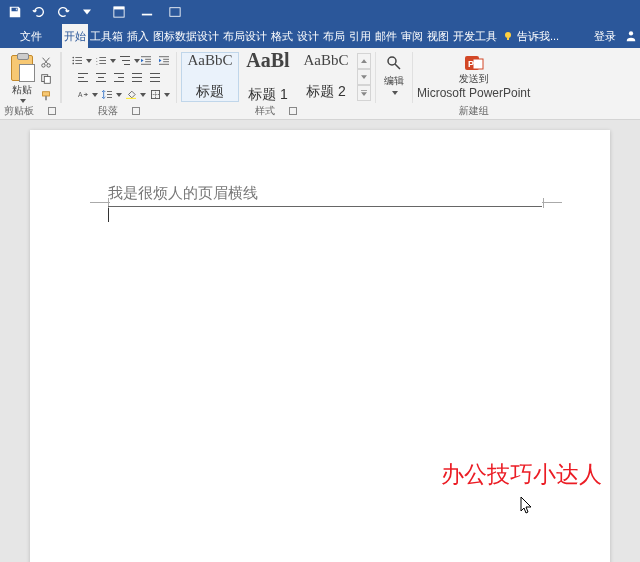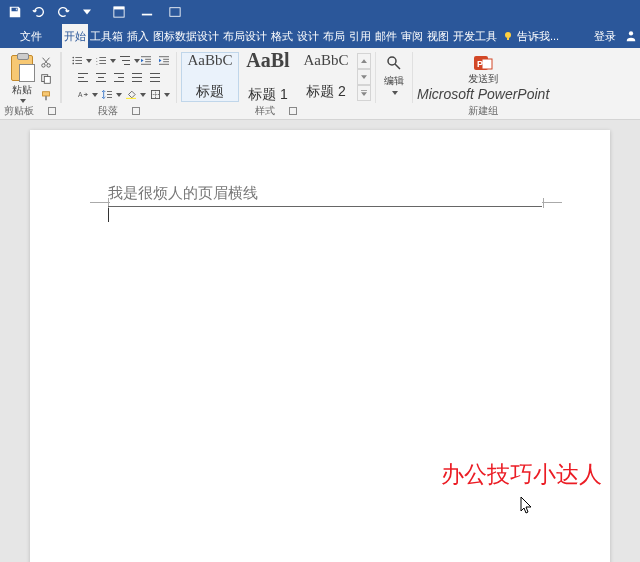--- a/index.html
+++ b/index.html
@@ -391,21 +391,21 @@
 
   <div class="group">
     <div class="group-body send-body">
       <div style="display:flex;flex-direction:column;align-items:center;">
         <svg class="send-icon" viewBox="0 0 22 18">
             <rect x="2" y="2" width="14" height="14" rx="2" fill="#d24726"></rect>
             <rect x="10" y="5" width="10" height="10" fill="#fff" stroke="#d24726"></rect>
             <text x="5" y="13" font-size="9" fill="#fff" font-weight="bold">P</text>
           </svg>
         <span>发送到</span>
-        <span style="font-size:14px;font-style:italic;">Microsoft PowerPoint</span>
+        <span style="font-size:12px;">Microsoft PowerPoint</span>
       </div>
     </div>
     <div class="group-label">
       <span>新建组</span>
     </div>
   </div>
 </div>
 
 <div class="doc-area">
   <div class="page">

